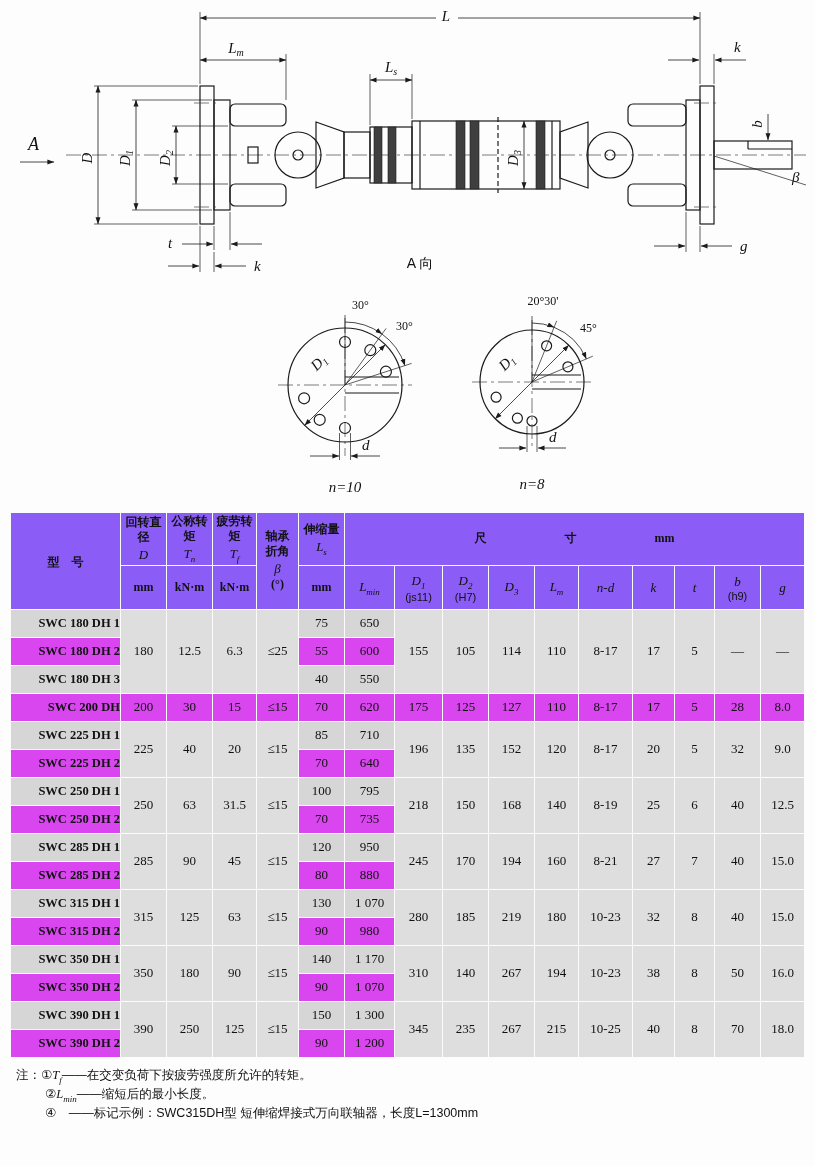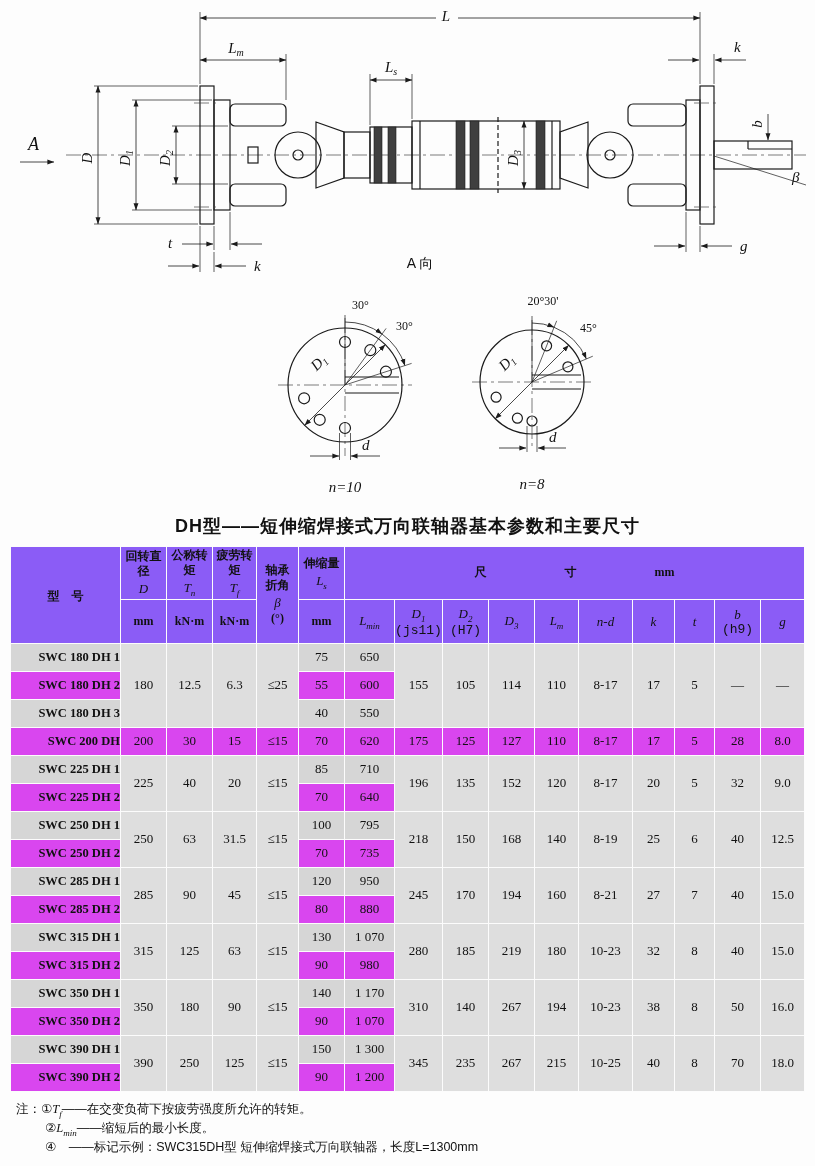--- a/index.html
+++ b/index.html
@@ -31,21 +31,21 @@
   .params { border-collapse:collapse; table-layout:fixed; margin:0 auto; }
   .params th, .params td { border:1px solid #fcfcfc; text-align:center; vertical-align:middle; padding:0; overflow:hidden; }
   .params thead th { background:#8b5cf6; font-weight:400; padding:1px 0; }
   .params thead tr:nth-child(1) th { height:46px; }
   .params thead tr:nth-child(2) th { height:44px; }
   .params .cjk-h { font-size:12px; font-weight:700; line-height:1.25; }
   .params .sym { font-family:"Liberation Serif","DejaVu Serif",serif; font-style:italic; font-size:13px; font-weight:400; }
   .params .sym sub { font-size:9px; }
   .params .unit-h { font-family:"Liberation Serif","DejaVu Serif",serif; font-size:12px; font-style:normal; font-weight:700; }
   .params .size-h div { display:flex; justify-content:center; align-items:baseline; gap:78px; }
-  .params .pnote { font-size:13px; font-family:Liberation Mono, monospace; line-height:1.1; }
+  .params .pnote { font-size:11px; font-family:Liberation Sans, sans-serif; line-height:1.1; }
   .params tbody td { font-family:"Liberation Serif","DejaVu Serif",serif; font-size:13px; height:28px; }
   .params td.model { text-align:right; padding-left:9px; font-weight:700; font-size:12.5px; white-space:nowrap; }
   .params tr.odd td  { background:#d6d6d6; }
   .params tr.even td { background:#d946ef; }
   .params tr.odd td.span, .params tr.even td.span { background:#dedede; }
 
   
   .notes { margin:9px 0 0 16px; font-size:12.5px; line-height:1.4; }
   .note-line .nsym { font-family:"Liberation Serif","DejaVu Serif",serif; font-style:italic; }
   .note-line sub { font-size:9px; }
@@ -223,21 +223,20 @@
         <line class="ext" x1="527" y1="426" x2="527" y2="452"></line>
         <line class="ext" x1="537" y1="426" x2="537" y2="452"></line>
         <line class="dim" x1="499" y1="448" x2="526" y2="448" marker-end="url(#aE)"></line>
         <line class="dim" x1="538" y1="448" x2="566" y2="448" marker-start="url(#aS)"></line>
         <text x="549" y="442">d</text>
         <text x="532" y="489" text-anchor="middle">n=8</text>
       </g>
     </svg>
   </div>
 
-  <h2 class="title">DH型——短伸缩焊接式万向联轴器基本参数和主要尺寸</h2>
 
   <table class="params">
     <colgroup>
       <col style="width:110px">
         <col style="width:46px">
         <col style="width:46px">
         <col style="width:44px">
       <col style="width:42px">
         <col style="width:46px">
         <col style="width:50px">

